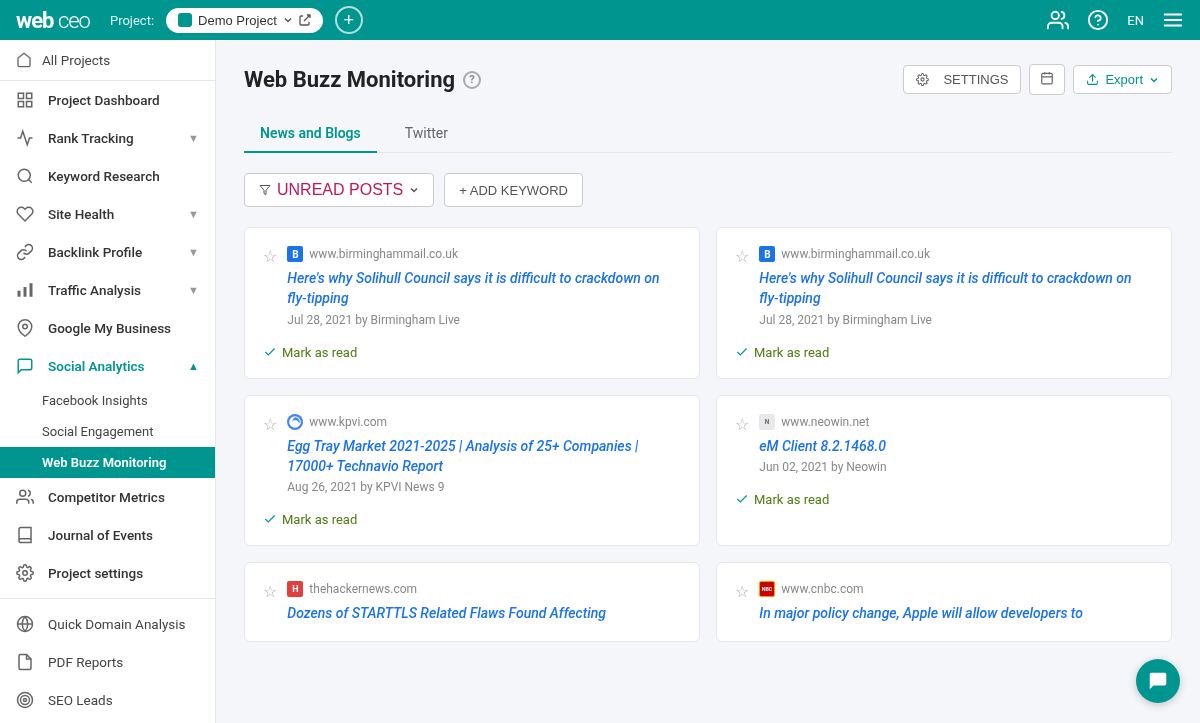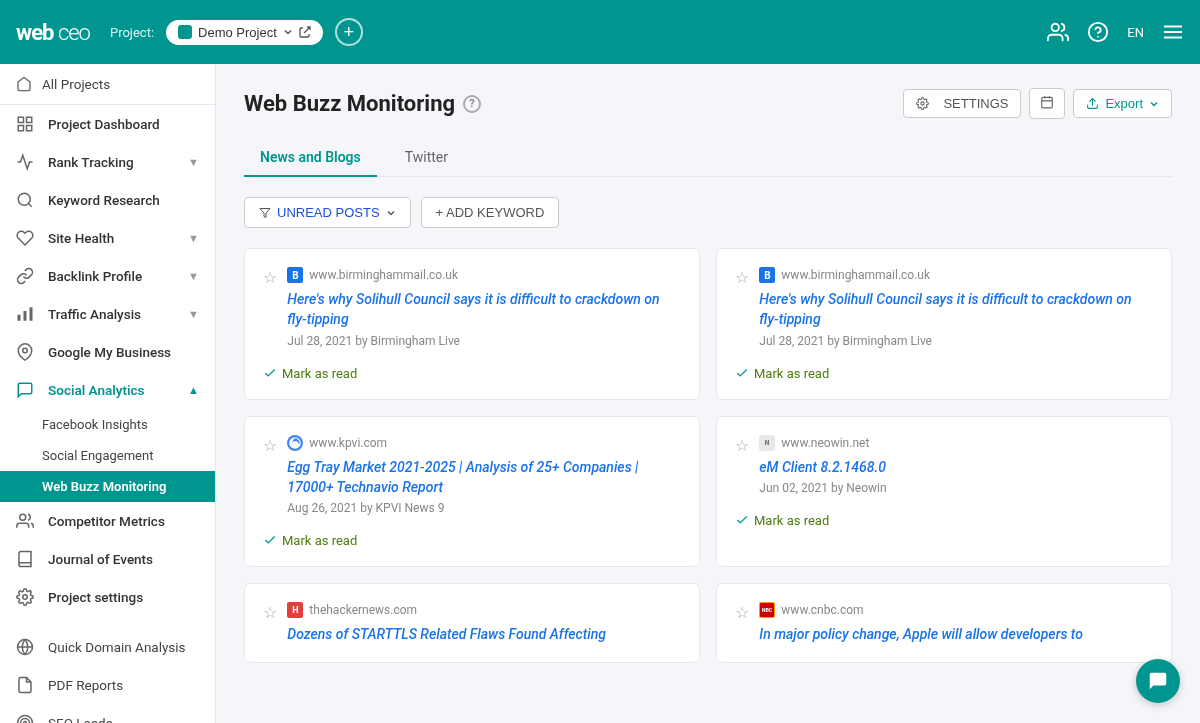--- a/index.html
+++ b/index.html
@@ -1,21 +1,21 @@
 <!DOCTYPE html>
 <html><head>
   <meta charset="utf-8">
   <style>
     * { box-sizing: border-box; margin: 0; padding: 0; }
     body { font-family: -apple-system, BlinkMacSystemFont, 'Segoe UI', Roboto, sans-serif; font-size: 14px; color: #333; background: #f5f6fa; display: flex; flex-direction: column; height: 100vh; overflow: hidden; }
 
     
     .topnav {
       background: #00968f;
-      height: 64px;
+      height: 40px;
       display: flex;
       align-items: center;
       padding: 0 16px;
       gap: 12px;
       flex-shrink: 0;
       z-index: 100;
     }
     .topnav-logo {
       color: white;
       font-size: 22px;
@@ -234,26 +234,26 @@
     .filter-bar {
       display: flex;
       gap: 10px;
       margin-bottom: 20px;
     }
     .btn-filter {
       border: 1px solid #ccc;
       background: white;
       border-radius: 4px;
       padding: 7px 14px;
-      font-size: 13px;
+      font-size: 16px;
       cursor: pointer;
       display: flex;
       align-items: center;
       gap: 6px;
-      color: #1d4ed8;
+      color: #be185d;
     }
     .btn-add-keyword {
       border: 1px solid #ccc;
       background: white;
       border-radius: 4px;
       padding: 7px 14px;
       font-size: 13px;
       cursor: pointer;
       color: #555;
     }

